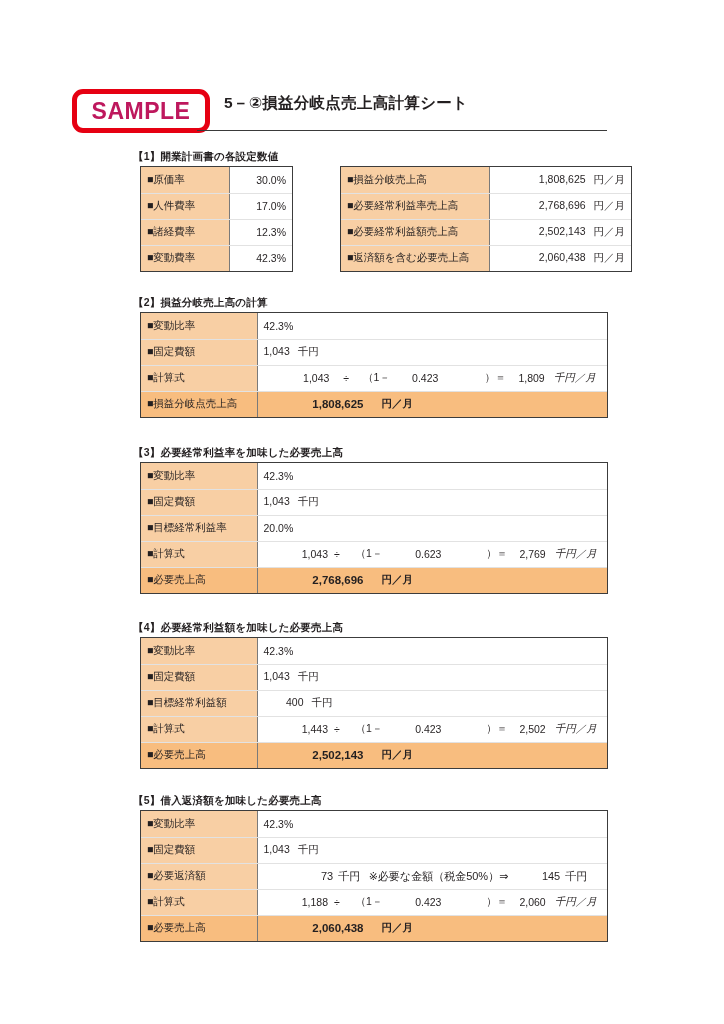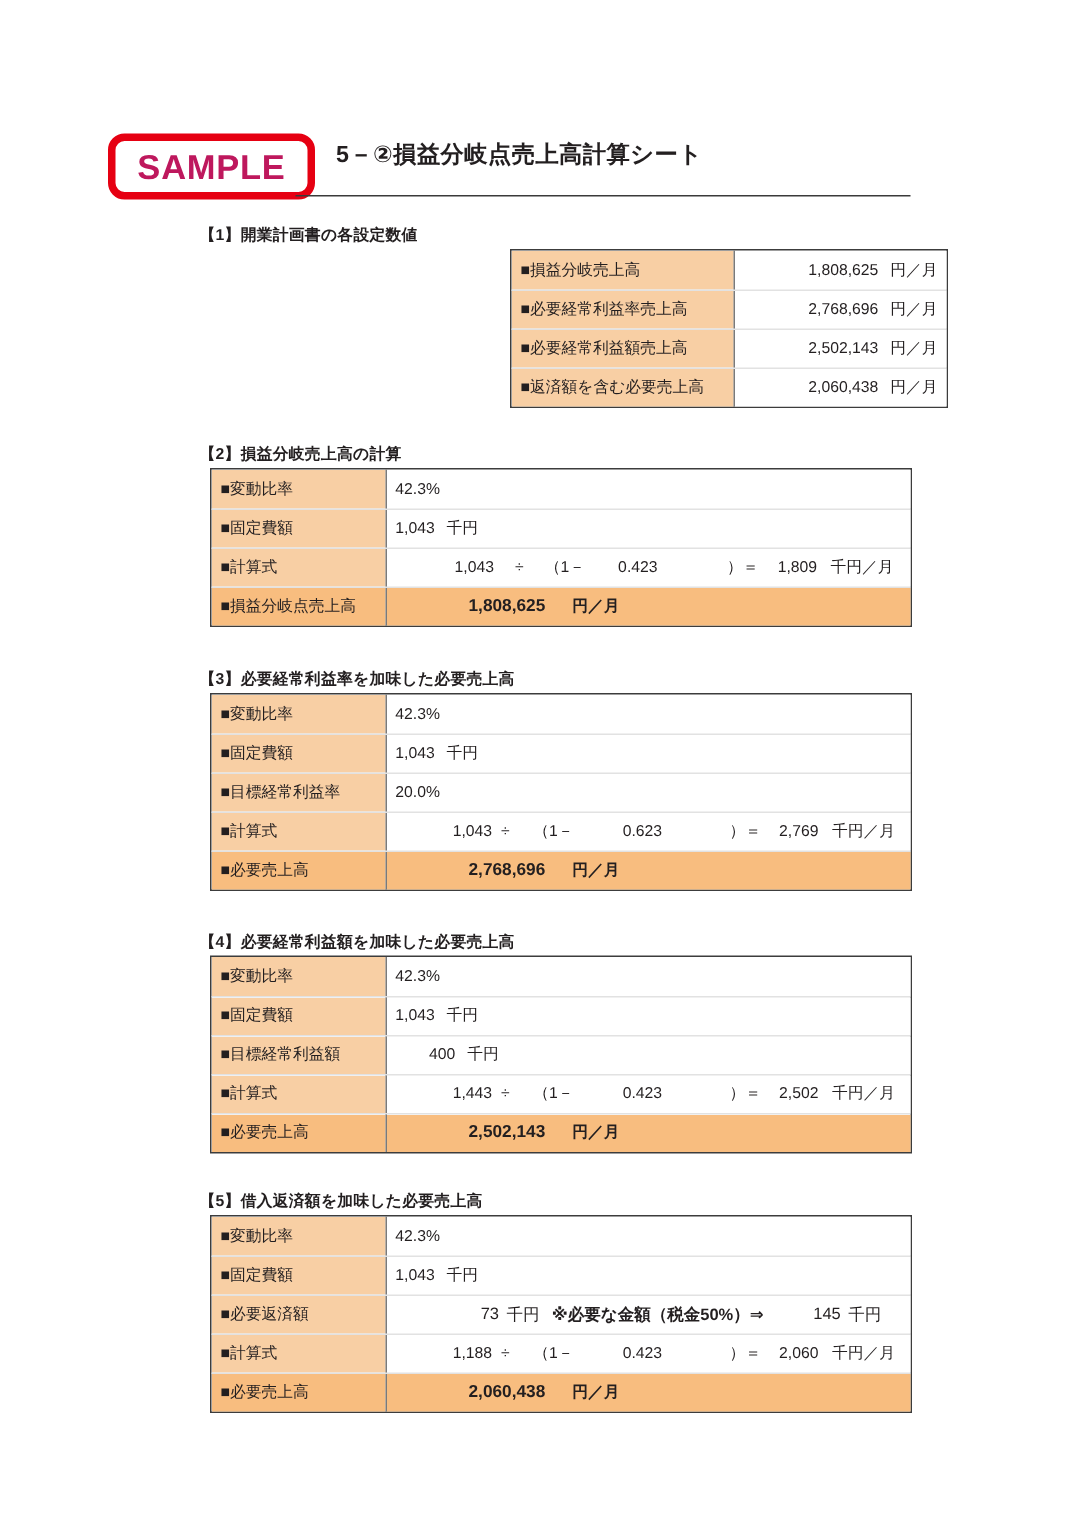--- a/index.html
+++ b/index.html
@@ -71,46 +71,68 @@
   .unit{font-weight:normal;}
 
   
   .formula{display:flex;align-items:center;width:100%;font-size:10.5px;}
   .f-a{width:78px;text-align:right;}
   .f-op{width:40px;text-align:center;}
   .f-b{width:58px;text-align:left;}
   .f-c{width:86px;text-align:left;}
   .f-eq{width:40px;text-align:left;}
   .f-d{flex:1;text-align:right;padding-right:4px;}
-  .f-u{width:56px;text-align:left;padding-left:5px;}
+  .f-u{width:56px;text-align:left;padding-left:5px;font-style:italic;}
 
   .repay{display:flex;align-items:center;width:100%;font-size:11px;}
   .r-a{width:78px;text-align:right;}
   .r-u{width:34px;text-align:left;padding-left:5px;}
-  .r-note{flex:1;text-align:left;font-weight:bold;}
+  .r-note{flex:1;text-align:left;}
   .r-b{width:58px;text-align:right;}
   .r-bu{width:40px;text-align:left;padding-left:5px;}
 
   .resrow{display:flex;align-items:center;width:100%;}
   .res-n{width:100px;text-align:right;font-size:11.5px;font-weight:bold;}
   .res-u{padding-left:18px;font-size:10.5px;font-weight:bold;}
 </style>
 </head>
 <body>
 
 <div class="page">
 
   <div class="sample-stamp">
     <span>SAMPLE</span>
   </div>
   <div class="doc-title">5－②損益分岐点売上高計算シート</div>
   <div class="title-rule"></div>
 
   <div class="sec-head" style="left:133px;top:150px;">【1】開業計画書の各設定数値</div>
 
+  <div class="tbl" style="left:140px;top:166px;width:153px;">
+    <table>
+      <tbody>
+          <tr>
+        <td class="lbl" style="width:88px;">■原価率</td>
+        <td class="val rt">30.0%</td>
+      </tr>
+      <tr>
+        <td class="lbl">■人件費率</td>
+        <td class="val rt">17.0%</td>
+      </tr>
+      <tr>
+        <td class="lbl">■諸経費率</td>
+        <td class="val rt">12.3%</td>
+      </tr>
+      <tr>
+        <td class="lbl">■変動費率</td>
+        <td class="val rt">42.3%</td>
+      </tr>
+    </tbody>
+      </table>
+  </div>
 
   <div class="tbl" style="left:340px;top:166px;width:292px;">
     <table>
       <tbody>
           <tr>
         <td class="lbl" style="width:148px;">■損益分岐売上高</td>
         <td class="val rt">
           <span>1,808,625</span>
           <span class="unit" style="padding-left:5px">円／月</span>
         </td>

